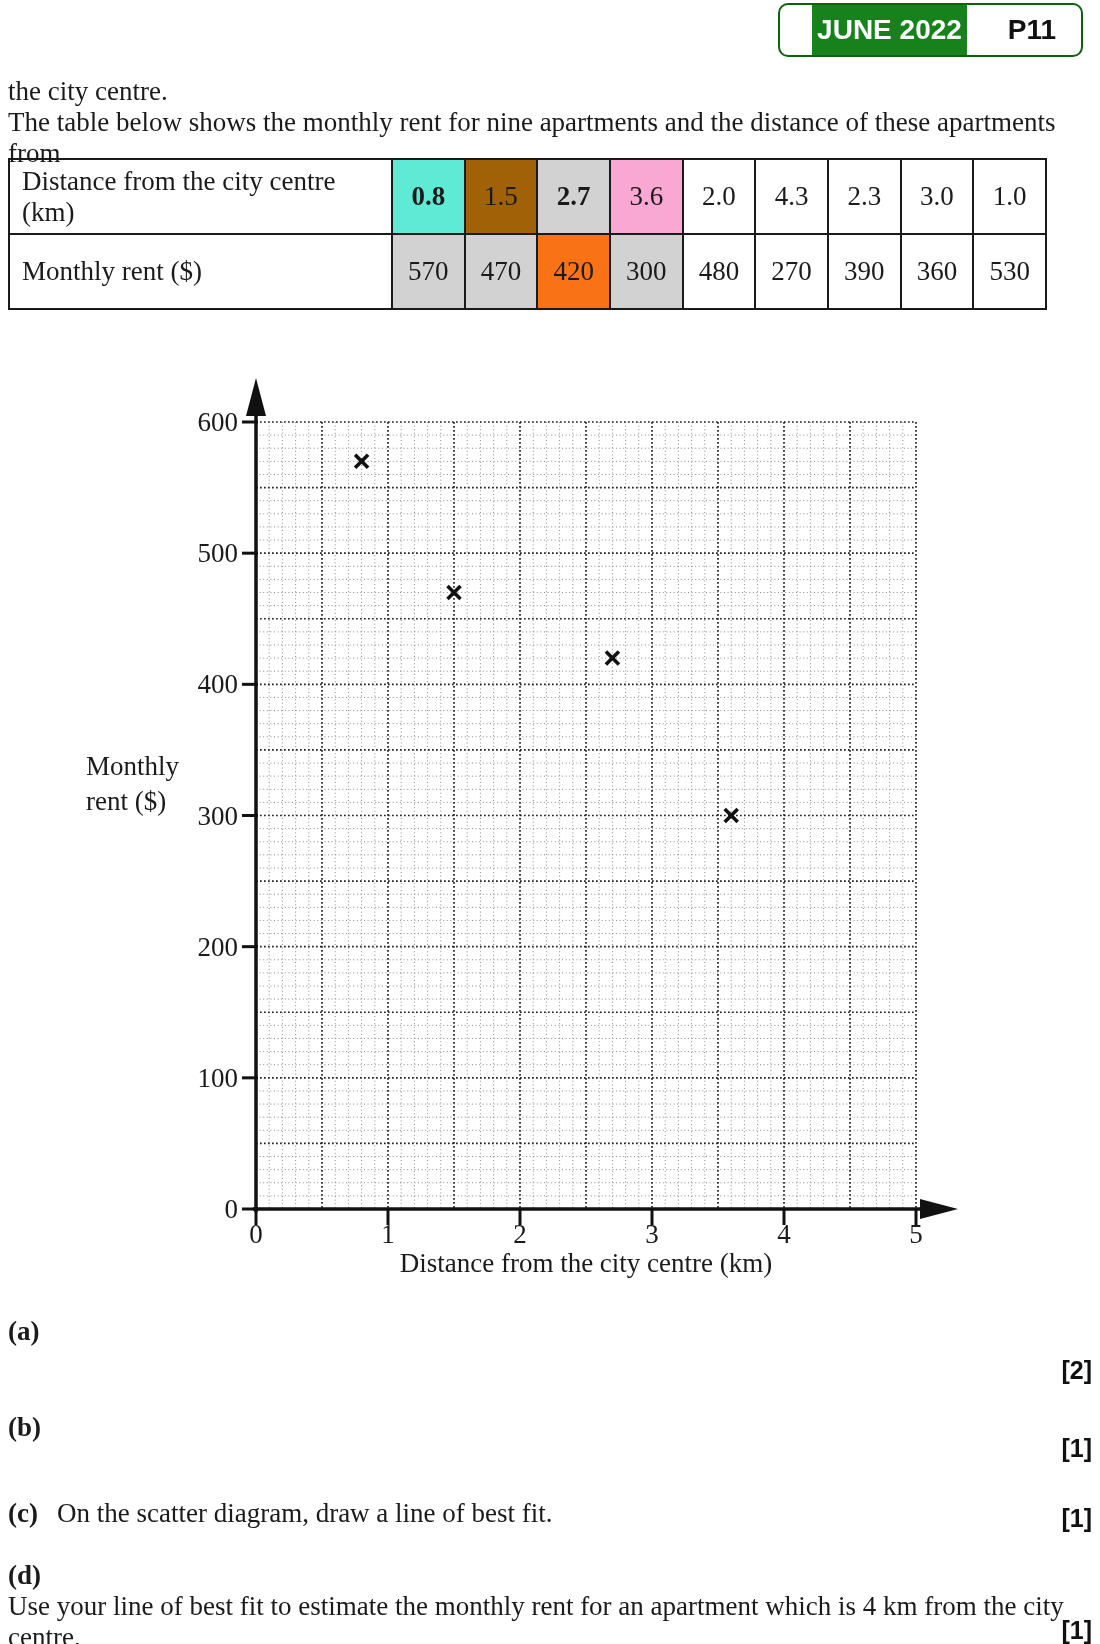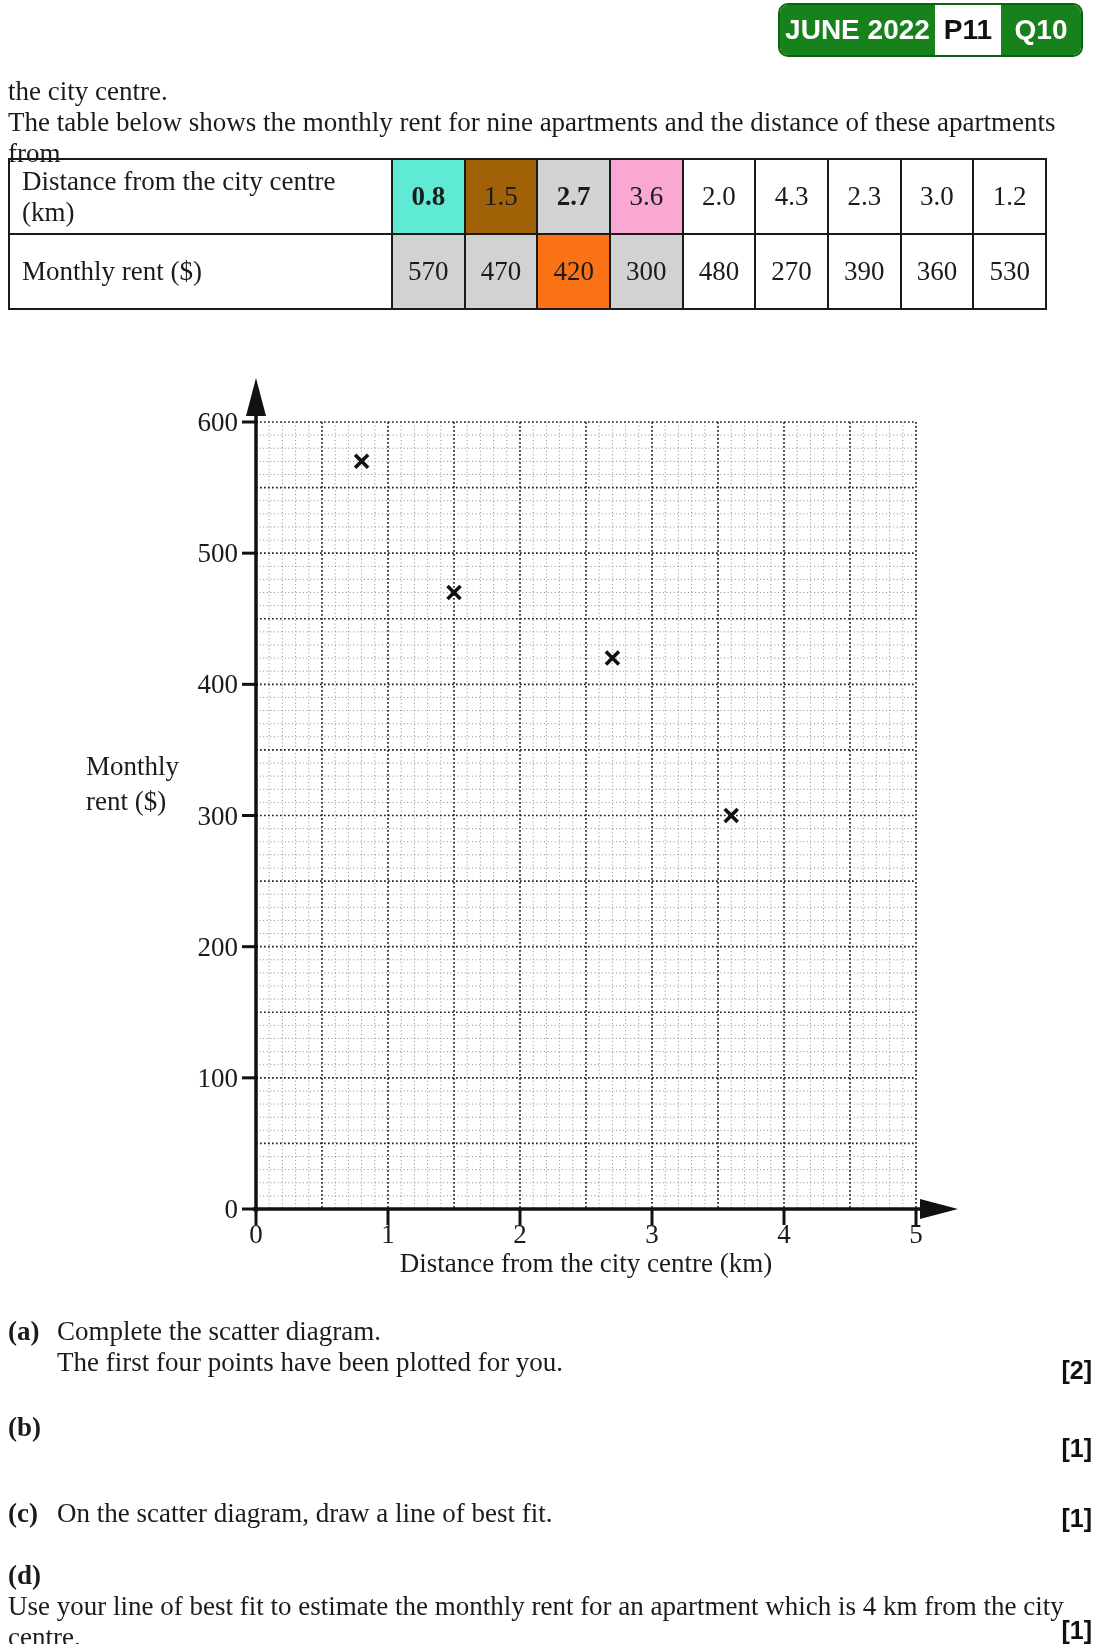--- a/index.html
+++ b/index.html
@@ -3,21 +3,21 @@
 <meta charset="utf-8">
 <style>
   html,body{margin:0;padding:0;background:#ffffff;}
   .page{position:relative;width:1100px;height:1644px;background:#ffffff;overflow:hidden;
         font-family:"Liberation Serif",serif;color:#1b1b1b;}
 
   
   .badge{position:absolute;left:778px;top:3px;width:305px;height:54px;display:flex;
          border-radius:10px;overflow:hidden;border:2px solid #0d630d;box-sizing:border-box;
          font-family:"Liberation Sans",sans-serif;font-weight:bold;font-size:28px;}
-  .b-seg{display:flex;align-items:center;justify-content:center;height:100%;}
+  .b-seg{display:flex;align-items:center;justify-content:center;height:100%;margin-left:32px;}
   .b-session{flex:0 0 155px;color:#ffffff;}
   .b-paper{flex:0 0 66px;background:#ffffff;color:#111111;}
   .b-question{flex:1 1 auto;color:#ffffff;}
 
   
   .intro{position:absolute;left:8px;top:76px;width:1085px;font-size:27px;line-height:31px;}
 
   
   .dtable{position:absolute;left:8px;top:158px;width:1039px;height:147px;
           border-collapse:collapse;table-layout:fixed;font-size:27px;}
@@ -75,21 +75,21 @@
         <tr>
           <td class="lbl">Distance from the city centre (km)</td>
           <td class="val" style="background: #5eead4; font-weight: bold;">0.8</td>
           <td class="val" style="background: #a16207;">1.5</td>
           <td class="val" style="background: rgb(210, 210, 210); font-weight: bold;">2.7</td>
           <td class="val" style="background: #f9a8d4;">3.6</td>
           <td class="val">2.0</td>
           <td class="val">4.3</td>
           <td class="val">2.3</td>
           <td class="val">3.0</td>
-          <td class="val">1.2</td>
+          <td class="val">1.0</td>
         </tr>
         <tr>
           <td class="lbl">Monthly rent ($)</td>
           <td class="val" style="background: rgb(210, 210, 210);">570</td>
           <td class="val" style="background: rgb(210, 210, 210);">470</td>
           <td class="val" style="background: #f97316;">420</td>
           <td class="val" style="background: rgb(210, 210, 210);">300</td>
           <td class="val">480</td>
           <td class="val">270</td>
           <td class="val">390</td>
@@ -268,21 +268,21 @@
         </g>
         <g>
           <line x1="724.7" y1="459" x2="737.7" y2="472" class="pt"></line>
           <line x1="724.7" y1="472" x2="737.7" y2="459" class="pt"></line>
         </g>
       </g>
   </svg>
 
   <div id="questions"></div>
 
-<div class="q" style="top: 1316px;"><span class="qlabel">(a)</span><div class="qtext"><div>Complete the scatter diagram.</div><div>The first four points have been plotted for you.</div></div></div>
+<div class="q" style="top: 1316px;"><span class="qlabel">(a)</span></div>
     <div class="qmark" style="top: 1356px;">[2]</div>
     <div class="q" style="top: 1412px;"><span class="qlabel">(b)</span></div>
     <div class="qmark" style="top: 1434px;">[1]</div>
     <div class="q" style="top: 1498px;"><span class="qlabel">(c)</span><div class="qtext"><div>On the scatter diagram, draw a line of best fit.</div></div></div>
     <div class="qmark" style="top: 1504px;">[1]</div>
     <div class="q" style="top: 1560px;"><span class="qlabel">(d)</span><div class="qtext"><div>Use your line of best fit to estimate the monthly rent for an apartment which is 4 km from the city</div><div>centre.</div></div></div>
     <div class="qmark" style="top: 1616px;">[1]</div>
   </div>
 
 </body></html>

